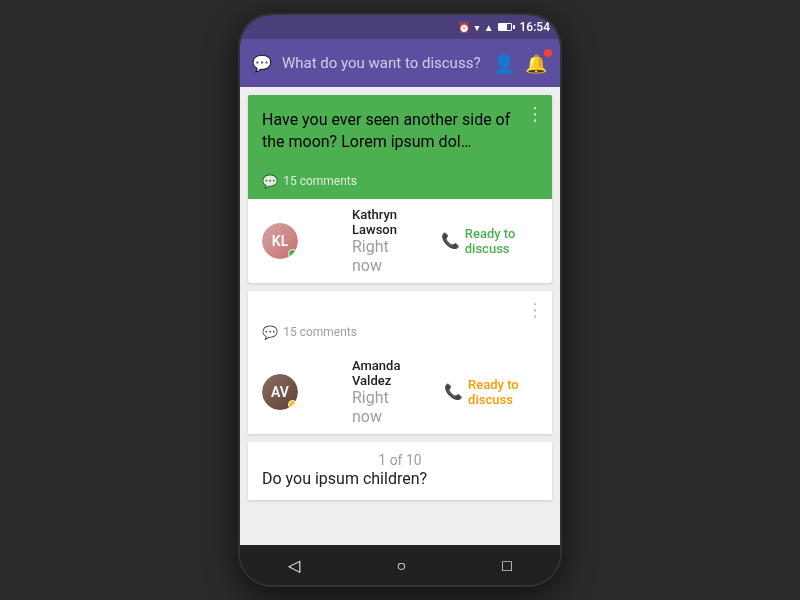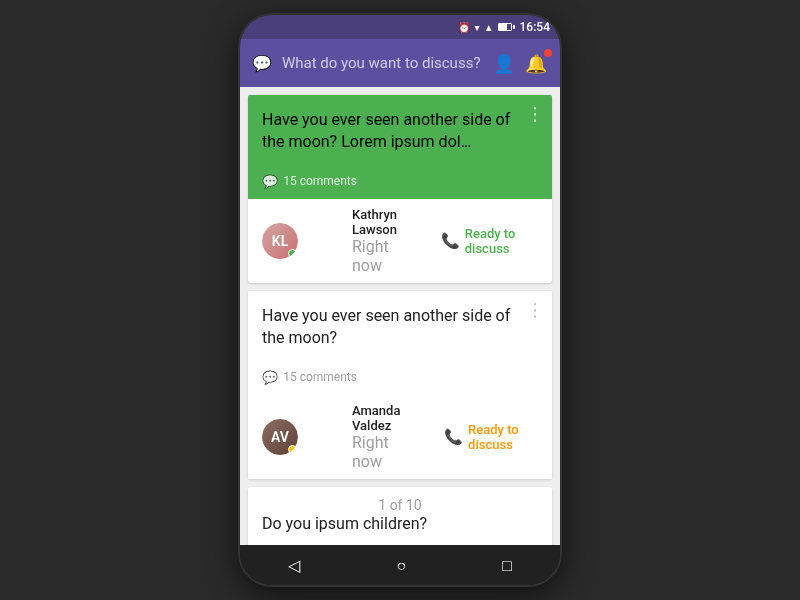--- a/index.html
+++ b/index.html
@@ -313,21 +313,20 @@
         <div class="ready-btn ready-green">
           <span class="phone-icon">📞</span>
           <span>Ready to discuss</span>
         </div>
       </div>
     </div>
 
     <div class="card">
       <div class="card-body">
         <span class="card-menu card-menu-dark">⋮</span>
-        <div class="card-title-dark">Have you ever seen another side of the moon?</div>
         <div class="card-comments" style="padding:8px 0 0 0;">
           <span class="comments-icon comments-icon-gray">💬</span>
           <span class="comments-text-gray">15 comments</span>
         </div>
       </div>
       <div class="card-footer">
         <div class="avatar">
           <div class="avatar-img avatar-a">AV</div>
           <div class="online-dot dot-yellow"></div>
         </div>

